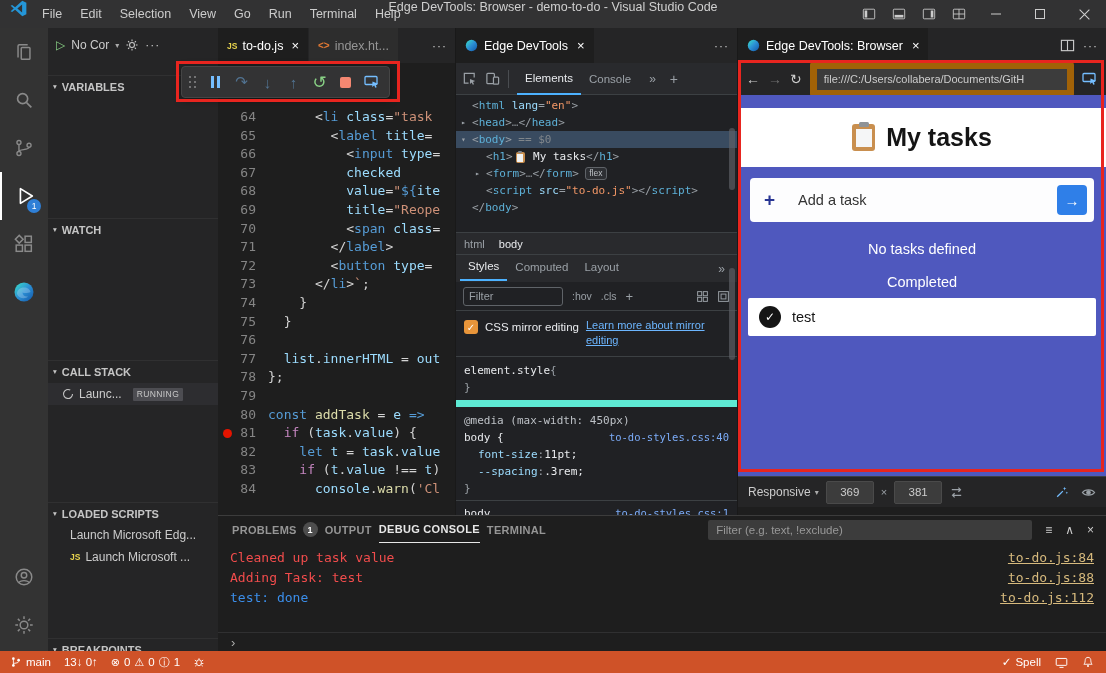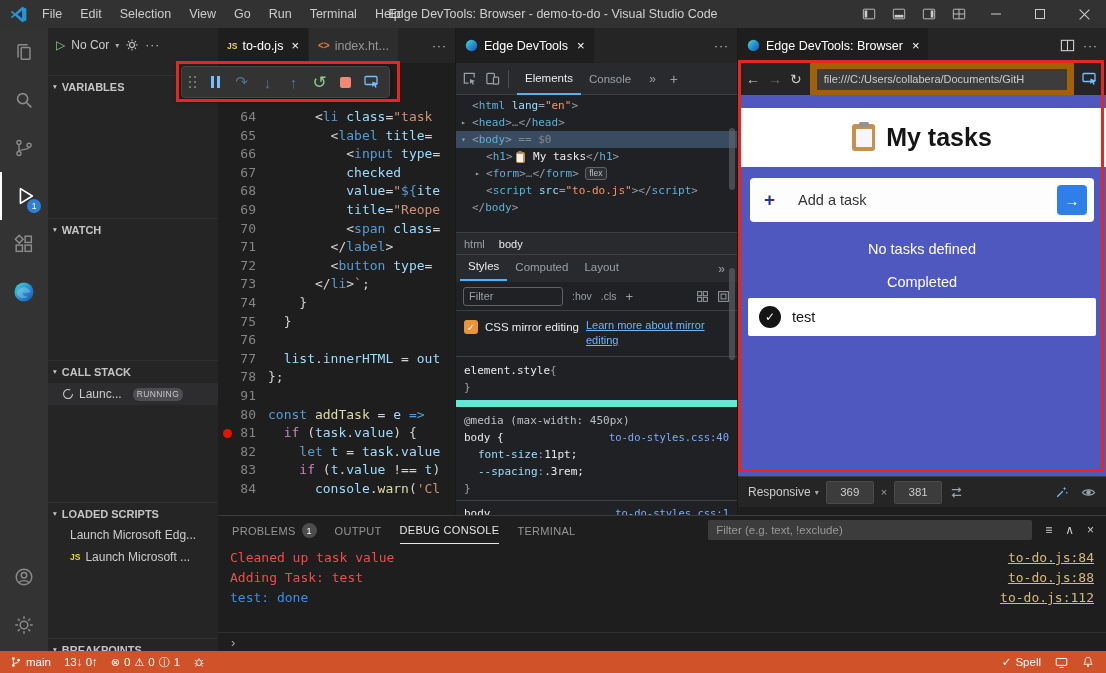--- a/index.html
+++ b/index.html
@@ -1,21 +1,21 @@
 <!DOCTYPE html>
 <html><head>
 <meta charset="utf-8">
 <style>
   html,body{margin:0;padding:0;background:#000;}
   .window{position:relative;width:1106px;height:673px;background:#1e1e1e;overflow:hidden;
     font-family:"Liberation Sans","DejaVu Sans",sans-serif;color:#ccc;outline:1px solid #6a6a6a;}
   .mono{font-family:"DejaVu Sans Mono","Liberation Mono",monospace;}
 
   
-  .titlebar{position:absolute;left:0;top:0;width:1106px;height:28px;background:#323233;display:flex;align-items:center;z-index:10;}
+  .titlebar{position:absolute;left:0;top:0;width:1106px;height:28px;background:#323233;display:flex;align-items:flex-start;z-index:10;}
   .vscode-logo{margin:0 6px 0 10px;flex:none;}
   .menus{display:flex;}
   .menu-item{padding:0 9px;font-size:12.5px;color:#cccccc;line-height:28px;}
   .win-title{position:absolute;left:50%;transform:translateX(-50%);font-size:12.5px;color:#d0d0d0;white-space:nowrap;}
   .win-controls{margin-left:auto;display:flex;align-items:center;height:100%;}
   .wc{width:30px;height:28px;display:flex;align-items:center;justify-content:center;}
   .wc.ctrl{width:44px;}
 
   
   .statusbar{position:absolute;left:0;bottom:0;width:1106px;height:22px;background:#cf5228;display:flex;align-items:center;font-size:11.5px;color:#fff;z-index:10;}
@@ -35,21 +35,21 @@
   .sidebar{position:absolute;left:48px;top:28px;width:170px;height:623px;background:#252526;overflow:hidden;}
   .side-toolbar{display:flex;align-items:center;height:34px;padding:0 8px;gap:6px;}
   .play-glyph{color:#89d185;font-size:12px;}
   .cfg-label{font-size:12px;color:#ccc;}
   .chev{font-size:8px;color:#aaa;}
   .side-more{color:#ccc;font-size:12px;letter-spacing:1px;}
   .sec-head{position:absolute;left:0;width:170px;height:22px;display:flex;align-items:center;font-size:11px;font-weight:bold;color:#c5c5c5;padding-left:5px;border-top:1px solid #303031;box-sizing:border-box;}
   .sec-chev{font-size:7.5px;margin-right:5px;color:#c5c5c5;}
   .sh-var{top:47px}.sh-watch{top:190px}.sh-stack{top:332px}.sh-scripts{top:474px}.sh-bp{top:610px}
   .stack-item{position:absolute;top:355px;left:0;width:170px;height:22px;display:flex;align-items:center;padding-left:14px;background:#2d2d30;box-sizing:border-box;font-size:12px;color:#ccc;gap:5px;}
-  .run-badge{margin-left:6px;background:#4d4d52;color:#c8c8c8;font-size:8.5px;padding:1.5px 4px;border-radius:6px;letter-spacing:.4px;}
+  .run-badge{margin-left:6px;background:#4d4d52;color:#c8c8c8;font-size:8.5px;padding:1.5px 4px;border-radius:1px;letter-spacing:.4px;}
   .scripts-list{position:absolute;top:496px;left:0;width:170px;}
   .script-item{height:22px;display:flex;align-items:center;padding-left:22px;font-size:12px;color:#ccc;gap:5px;white-space:nowrap;overflow:hidden;}
 
   
   .editors{position:absolute;left:218px;top:28px;width:888px;height:487px;}
   .group{position:absolute;top:0;height:487px;background:#1e1e1e;overflow:hidden;box-sizing:border-box;}
   .g-code{left:0;width:237px;}
   .g-dev{left:237px;width:282px;border-left:1px solid #191919;}
   .g-br{left:519px;width:369px;border-left:1px solid #191919;}
   .tabbar{height:35px;background:#252526;display:flex;align-items:stretch;overflow:hidden;}
@@ -146,21 +146,21 @@
   .task-label{margin-left:11px;font-size:14.5px;color:#151515;}
   .respbar{position:absolute;top:448px;height:31px;left:0;right:0;background:#252526;border-top:1px solid #3c4043;display:flex;align-items:center;padding:0 10px;gap:7px;box-sizing:border-box;}
   .resp-label{font-size:12px;color:#ccc;display:flex;align-items:center;gap:4px;}
   .dim-input{width:42px;height:19px;background:#3c3c3c;border:1px solid #4a4a4a;border-radius:2px;color:#ccc;font-size:11.5px;text-align:center;}
   .dim-x{color:#9aa0a6;font-size:11px;}
   .resp-icons{margin-left:auto;display:flex;align-items:center;gap:12px;}
 
   
   .panel{position:absolute;left:218px;top:515px;width:888px;height:136px;background:#1e1e1e;border-top:1px solid #3c3c3c;box-sizing:border-box;z-index:5;}
   .panel-tabs{height:28px;display:flex;align-items:center;padding-left:14px;}
-  .pt-list{display:flex;align-items:flex-end;gap:18px;height:28px;}
+  .pt-list{display:flex;align-items:flex-start;gap:7px;height:28px;font-weight:bold;}
   .ptab{display:flex;align-items:center;gap:6px;font-size:11px;color:#969696;height:27px;box-sizing:border-box;letter-spacing:.3px;white-space:nowrap;}
   .ptab.active{color:#e7e7e7;border-bottom:1px solid #e7e7e7;}
   .ptab-badge{background:#4d4d4d;color:#fff;border-radius:50%;width:15px;height:15px;font-size:9px;display:flex;align-items:center;justify-content:center;}
   .panel-right{margin-left:auto;display:flex;align-items:center;gap:13px;padding-right:12px;}
   .panel-filter{width:308px;height:20px;background:#3c3c3c;border:none;border-radius:2px;color:#ccc;font-size:11.5px;padding:0 8px;}
   .panel-filter::placeholder{color:#989898;}
   .pico{color:#ccc;font-size:12px;}
   .console{position:absolute;top:28px;left:0;right:0;bottom:18px;font-family:"DejaVu Sans Mono","Liberation Mono",monospace;font-size:13px;overflow:hidden;padding-top:4px;}
   .con-row{display:flex;height:20px;line-height:20px;padding:0 12px;}
   .con-text.red{color:#f14c4c}.con-text.blue{color:#3b8eea}
@@ -474,21 +474,21 @@
   </div>
 
   <div class="code-line">
     
     <span class="ln">78</span>
     <span class="csegs"><span class="sg-o">};</span></span>
   </div>
 
   <div class="code-line">
     
-    <span class="ln">91</span>
+    <span class="ln">79</span>
     <span class="csegs"></span>
   </div>
 
   <div class="code-line">
     
     <span class="ln">80</span>
     <span class="csegs"><span class="sg-t">const</span><span class="sg-f"> addTask</span><span class="sg-o"> = </span><span class="sg-a">e</span><span class="sg-t"> =&gt;</span></span>
   </div>
 
   <div class="code-line">

